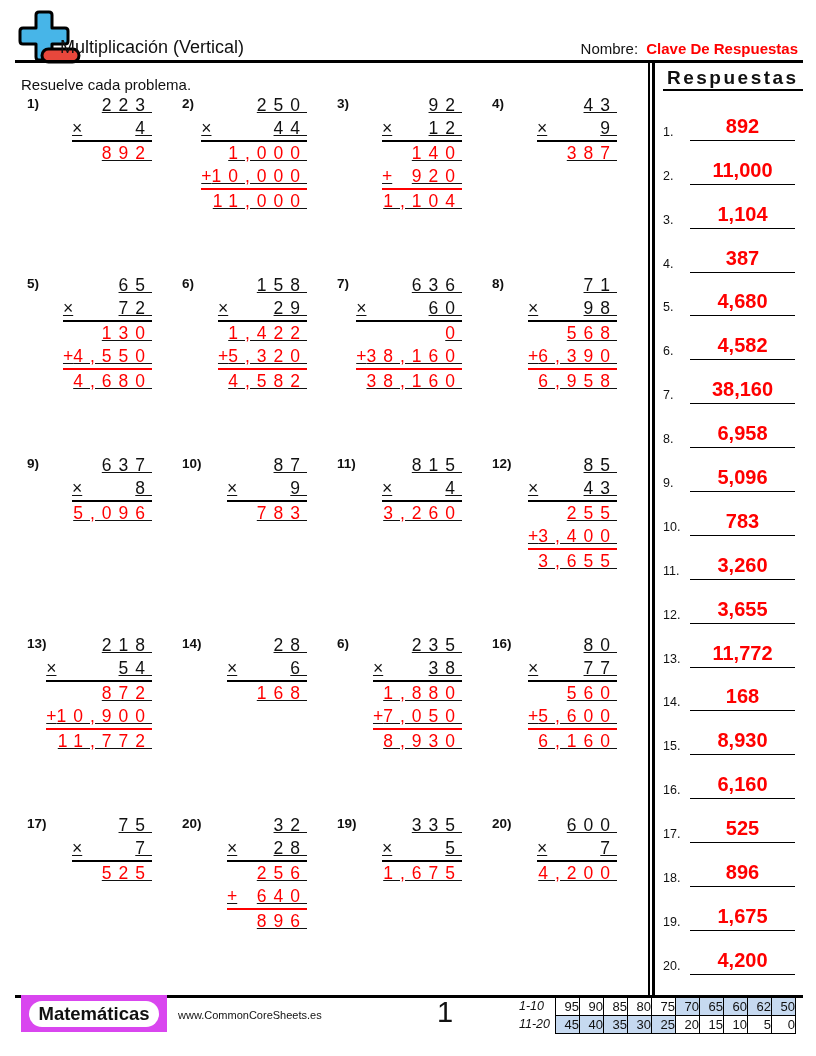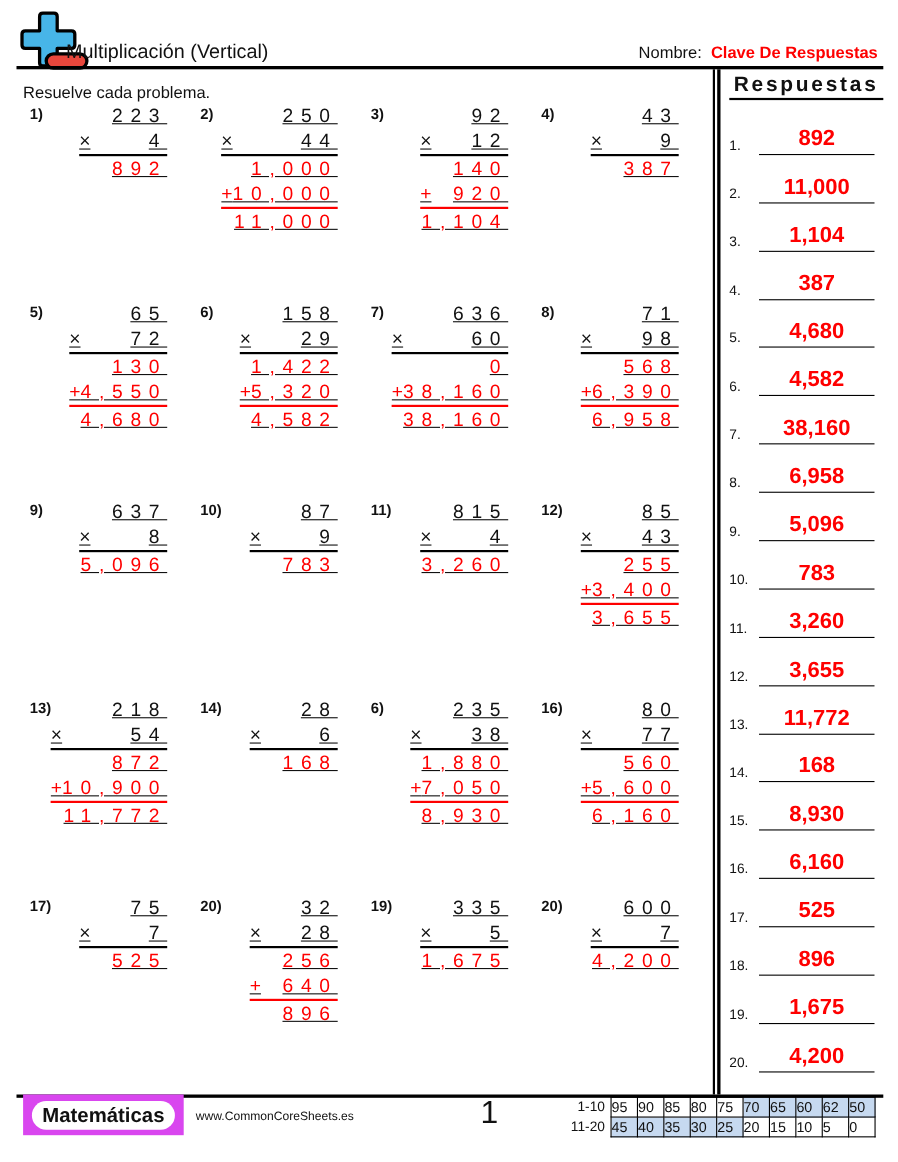--- a/index.html
+++ b/index.html
@@ -45,22 +45,22 @@
   .ans-val{color:var(--accent-red);font-weight:bold;font-size:20px;line-height:1.1;
            display:inline-block;padding-bottom:3px;}
 
   .brand-box{position:absolute;left:21px;top:995px;width:146px;height:37px;background:#d946ef;
              display:flex;align-items:center;justify-content:center;}
   .brand-pill{background:#fff;border-radius:16px;padding:2px 9px;font-weight:bold;font-size:18.5px;}
   .website{position:absolute;left:178px;top:1009px;font-size:11px;}
   .page-num{position:absolute;left:380px;top:996px;width:130px;text-align:center;font-size:29px;}
 
   .score{position:absolute;top:997px;right:20px;border-collapse:collapse;font-size:13px;}
-  .score td{border:1.5px solid #000;width:23px;height:17px;text-align:left;padding:0;line-height:17px;}
-  .score td.lbl{border:none;padding-right:5px;font-size:12.5px;text-align:right;width:auto;}
+  .score td{border:1.5px solid #000;width:23px;height:17px;text-align:right;padding:0;line-height:17px;}
+  .score td.lbl{border:none;padding-right:5px;font-size:12.5px;text-align:left;width:auto;font-style:italic;}
   .score td.hl{background:var(--hl-blue);}
 </style>
 </head>
 <body>
 
 <div>
 
   <svg class="logo" width="72" height="54" viewBox="0 0 72 54">
     <path class="logo-plus" d="M27 2 h10 q3 0 3 3 v13 h13 q3 0 3 3 v10 q0 3 -3 3 H40 v13 q0 3 -3 3 H27 q-3 0 -3 -3 V34 H11 q-3 0 -3 -3 V21 q0 -3 3 -3 h13 V5 q0 -3 3 -3 z"></path>
     <rect class="logo-minus" x="30" y="39" width="37" height="13" rx="6.5"></rect>

